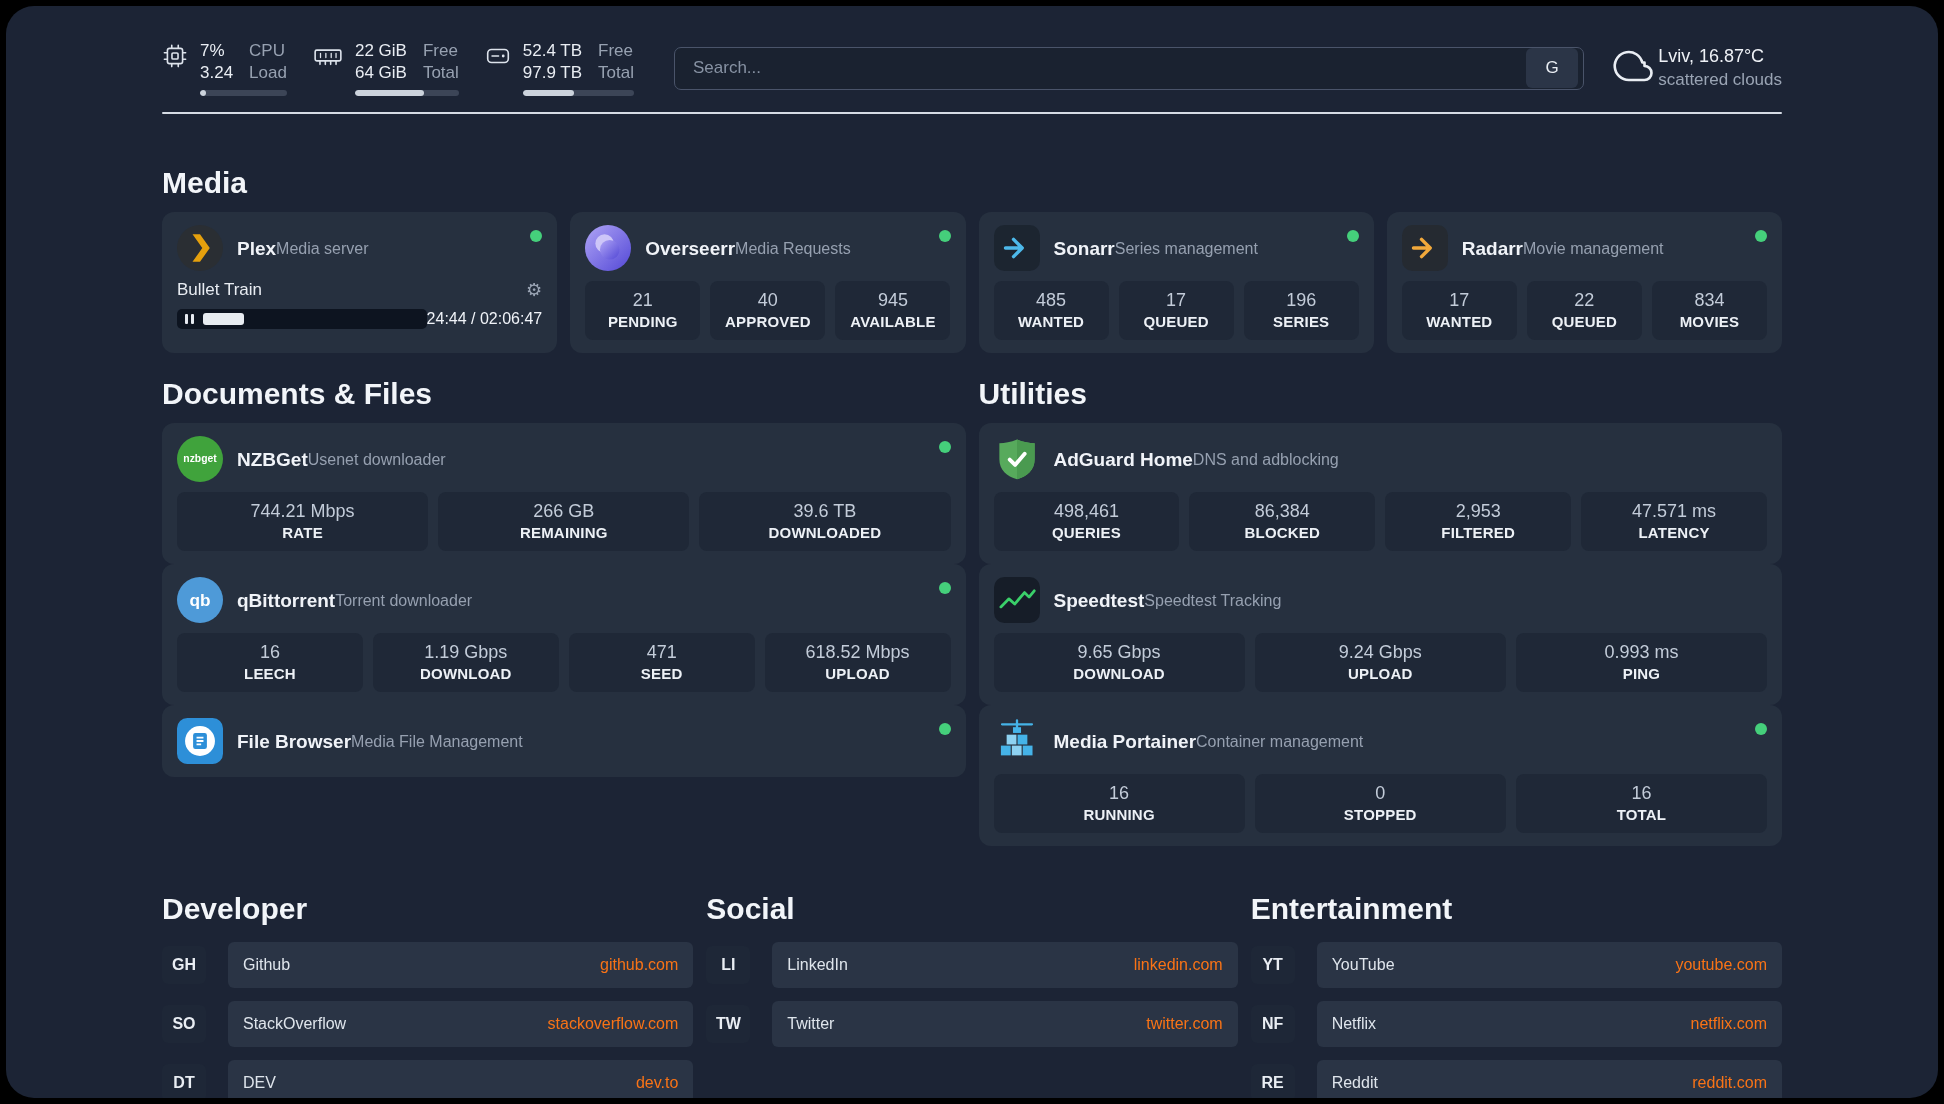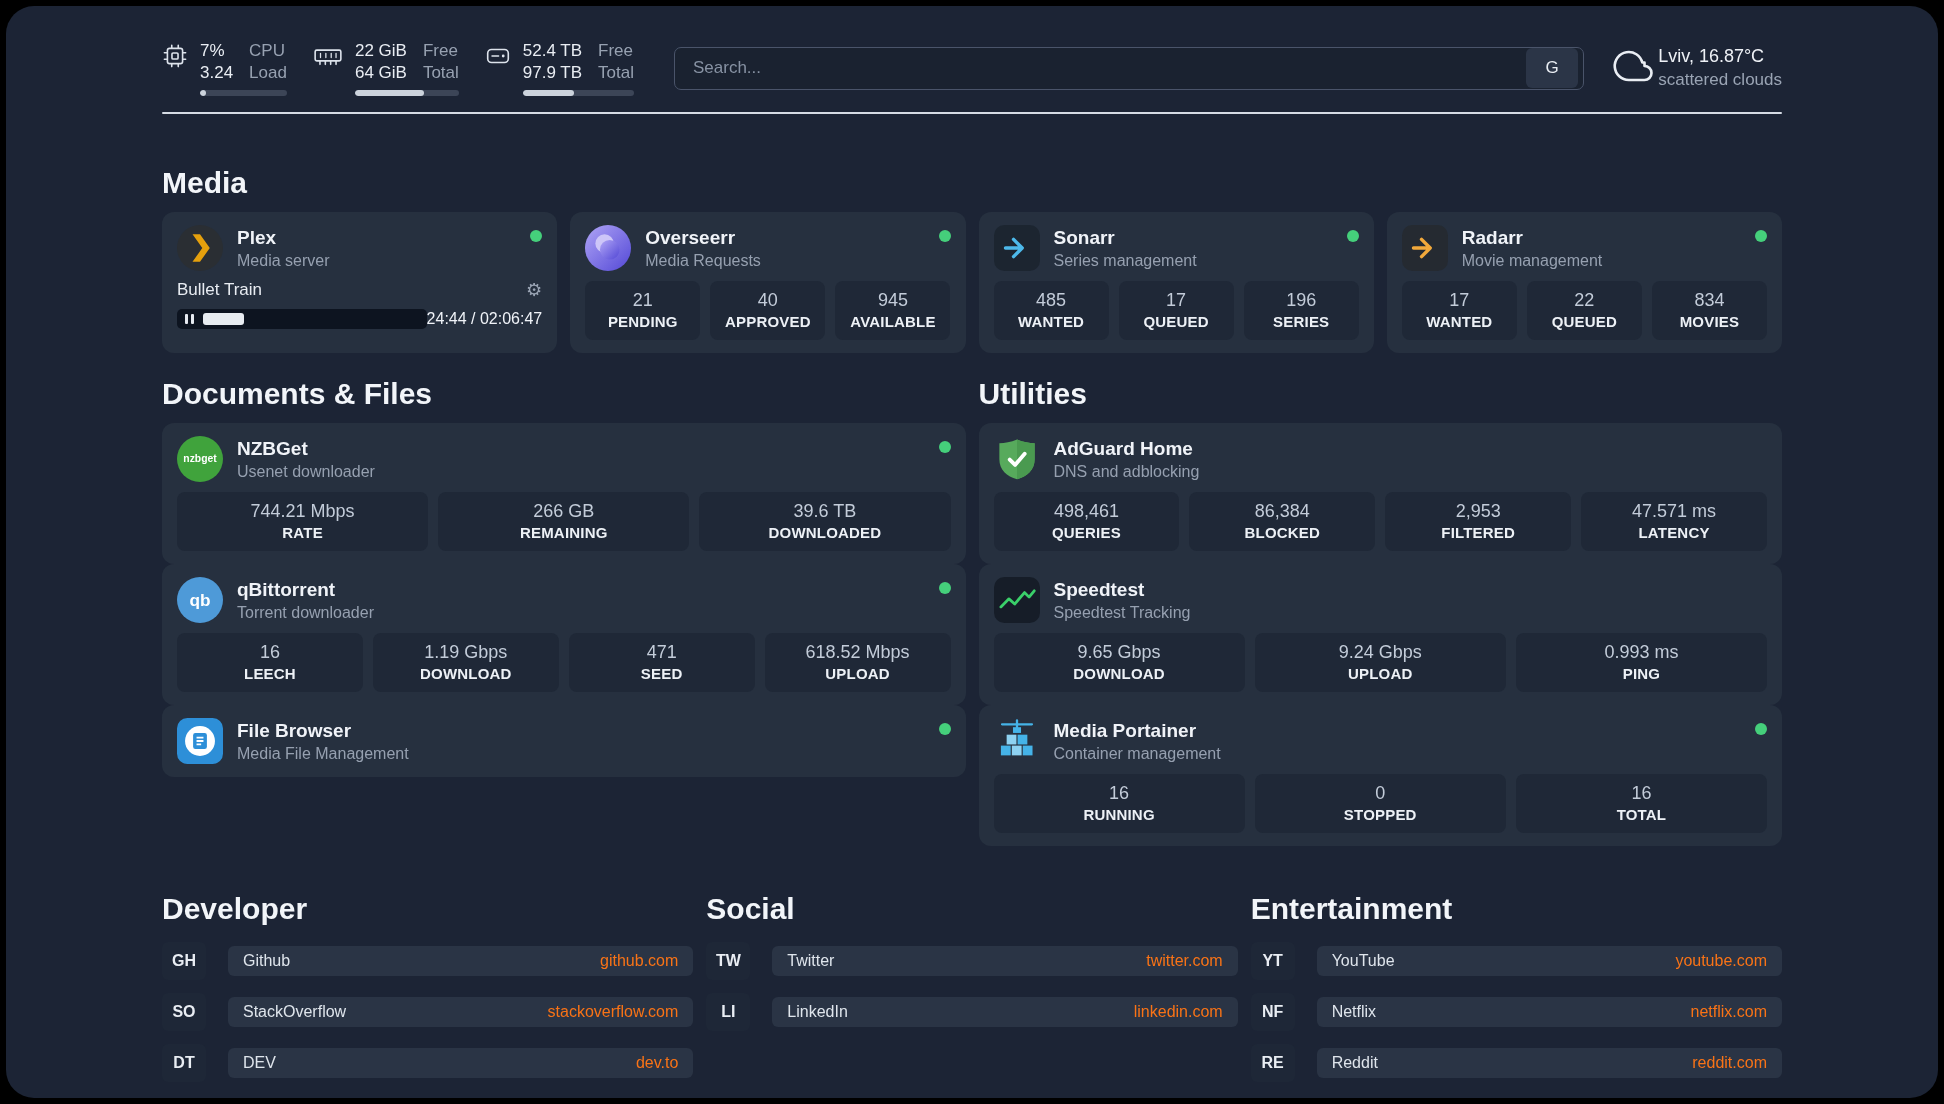--- a/index.html
+++ b/index.html
@@ -32,21 +32,21 @@
   .media-title{margin:52px 0 12px;}
   .media-grid{display:grid;grid-template-columns:repeat(4,1fr);gap:13px;}
   .two-col{display:grid;grid-template-columns:1fr 1fr;gap:13px;margin-top:24px;align-items:start;}
   .col-title{margin:0 0 12px;}
   .col-stack{display:flex;flex-direction:column;}
 
   
   .card{background:#26303f;border-radius:12px;padding:13px 15px;cursor:pointer;}
   .card-head{display:flex;align-items:center;gap:14px;}
   .app-icon{width:46px;height:46px;flex:none;display:flex;align-items:center;justify-content:center;}
-  .card-titles{display:flex;flex-direction:column;}
+  .card-titles{display:flex;flex-direction:row;}
   .card-name{color:#f0f3f8;font-size:19px;font-weight:600;line-height:23px;}
   .card-sub{color:#96a0b0;font-size:16px;line-height:19px;margin-top:2px;}
   .status-dot{width:12px;height:12px;border-radius:50%;background:#45cf7b;margin-left:auto;align-self:flex-start;margin-top:5px;flex:none;}
   .stats{display:flex;gap:10px;margin-top:10px;}
   .stat{flex:1;background:#1f2837;border-radius:8px;padding:9px 4px;text-align:center;}
   .stat-value{color:#c3ccd9;font-size:18px;line-height:21px;}
   .stat-label{color:#edf1f6;font-size:15px;font-weight:700;line-height:18px;margin-top:2px;letter-spacing:.2px;}
 
   
   .np-row{display:flex;align-items:center;margin-top:9px;}
@@ -58,21 +58,21 @@
   .pause-bars span{display:block;width:3px;height:10px;background:#e6eaf0;border-radius:1px;}
   .player-track{flex:1;height:12px;position:relative;}
   .player-fill{position:absolute;left:0;top:0;height:12px;background:#e8ecf1;border-radius:3px;width:0;}
   .player-time{color:#f0f3f8;font-size:16px;white-space:nowrap;}
 
   
   .bookmarks{display:grid;grid-template-columns:repeat(3,1fr);gap:13px;margin-top:46px;align-items:start;}
   .bm-title{margin:0 0 16px;}
   .bm-row{display:flex;align-items:center;gap:22px;margin-bottom:13px;}
   .bm-abbr{width:44px;height:38px;flex:none;background:#1e2737;border-radius:6px;display:flex;align-items:center;justify-content:center;color:#e9edf3;font-weight:700;font-size:16px;}
-  .bm-pill{flex:1;height:30px;background:#2a3445;border-radius:6px;display:flex;align-items:center;padding:0 15px;cursor:pointer;}
+  .bm-pill{flex:1;height:46px;background:#2a3445;border-radius:6px;display:flex;align-items:center;padding:0 15px;cursor:pointer;}
   .bm-name{color:#dfe5ec;font-size:16px;}
   .bm-url{margin-left:auto;color:#f97316;font-size:16px;}
 </style>
 </head>
 <body>
 
 <div class="page">
   <div class="container">
 
     <div class="topbar">
@@ -529,33 +529,33 @@
           <div class="bm-pill">
             <span class="bm-name">DEV</span>
             <span class="bm-url">dev.to</span>
           </div>
         </div>
       </div>
 
       <div class="bm-col">
         <div class="section-title bm-title">Social</div>
         <div class="bm-row">
+          <div class="bm-abbr">LI</div>
+          <div class="bm-pill">
+            <span class="bm-name">LinkedIn</span>
+            <span class="bm-url">linkedin.com</span>
+          </div>
+        </div>
+        <div class="bm-row">
           <div class="bm-abbr">TW</div>
           <div class="bm-pill">
             <span class="bm-name">Twitter</span>
             <span class="bm-url">twitter.com</span>
           </div>
         </div>
-        <div class="bm-row">
-          <div class="bm-abbr">LI</div>
-          <div class="bm-pill">
-            <span class="bm-name">LinkedIn</span>
-            <span class="bm-url">linkedin.com</span>
-          </div>
-        </div>
       </div>
 
       <div class="bm-col">
         <div class="section-title bm-title">Entertainment</div>
         <div class="bm-row">
           <div class="bm-abbr">YT</div>
           <div class="bm-pill">
             <span class="bm-name">YouTube</span>
             <span class="bm-url">youtube.com</span>
           </div>

